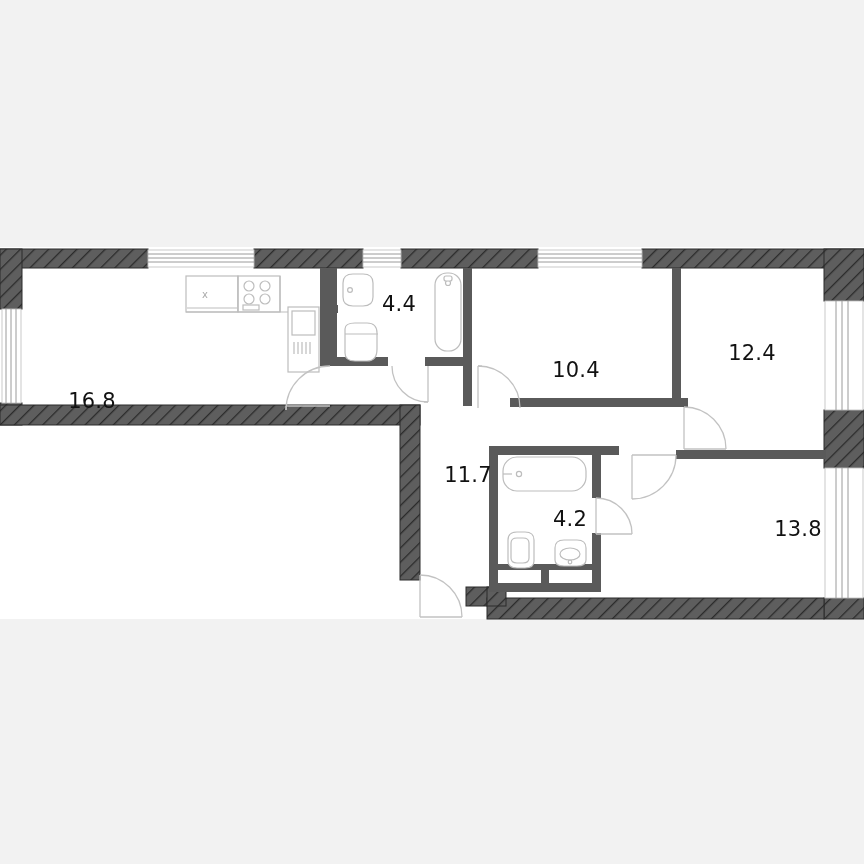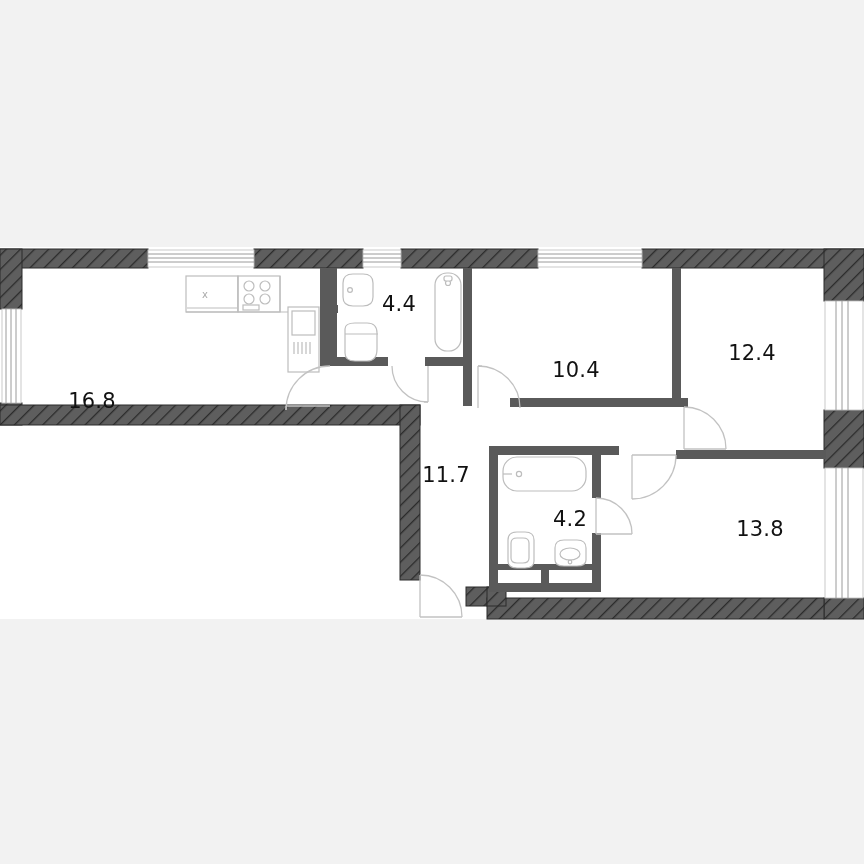--- a/index.html
+++ b/index.html
@@ -254,16 +254,16 @@
         <line x1="420" y1="575" x2="420" y2="617"></line>
         <line x1="420" y1="617" x2="462" y2="617"></line>
       </g>
     </g>
   </svg>
 
   <div class="room-label" style="left:92px;top:353px;margin-top:48px;">16.8</div>
   <div class="room-label" style="left:399px;top:304px;">4.4</div>
   <div class="room-label" style="left:576px;top:338px;margin-top:32px;">10.4</div>
   <div class="room-label" style="left:752px;top:353px;">12.4</div>
-  <div class="room-label" style="left:446px;top:475px;text-align:center;">11.7</div>
+  <div class="room-label" style="left:468px;top:475px;text-align:center;">11.7</div>
   <div class="room-label" style="left:570px;top:519px;">4.2</div>
-  <div class="room-label" style="left:760px;top:529px;text-align:right;">13.8</div>
+  <div class="room-label" style="left:798px;top:529px;text-align:right;">13.8</div>
 </div>
 
 </body></html>

